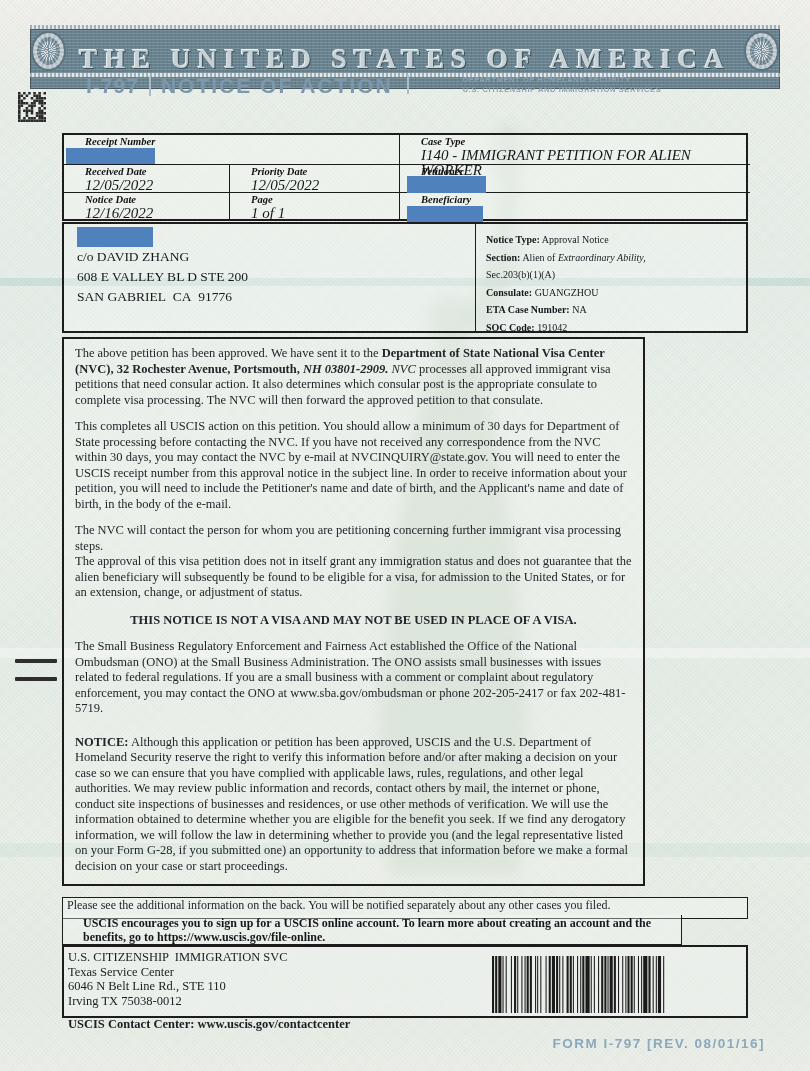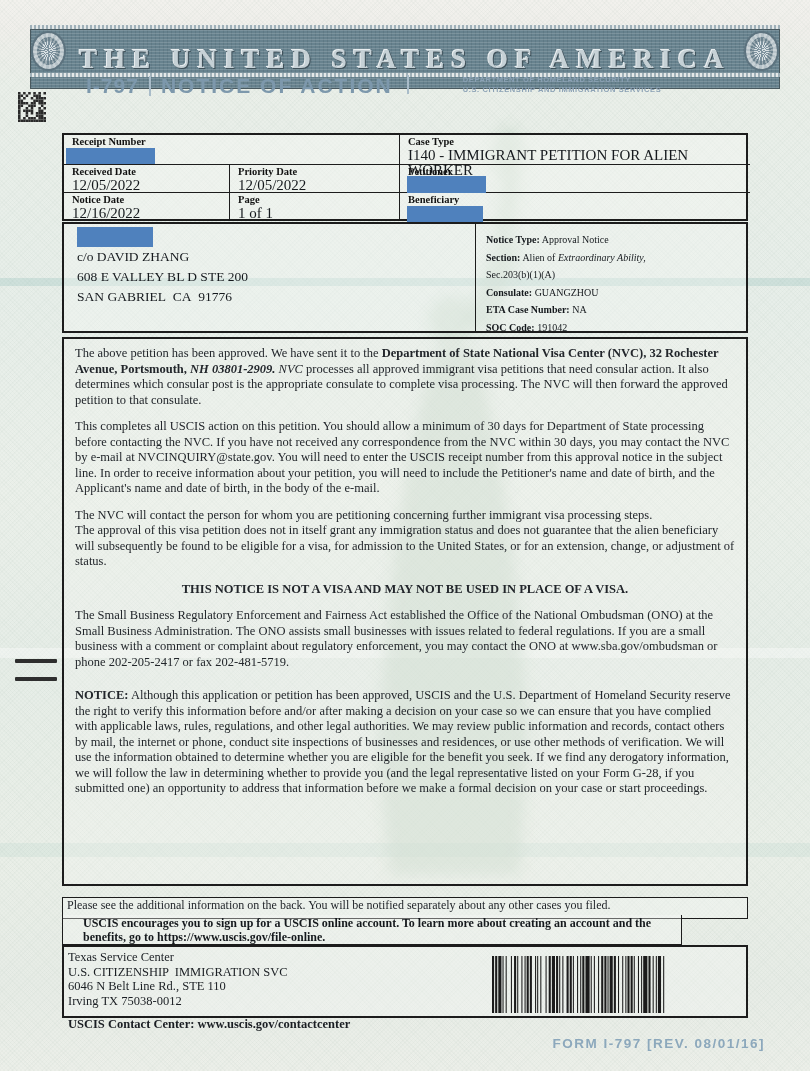--- a/index.html
+++ b/index.html
@@ -38,21 +38,21 @@
   .hdr-title{ font-size:21px; font-weight:bold; color:#7d98ac; letter-spacing:2px; }
   .hdr-dept { border-left:2px solid #a9bcc9; padding-left:8px; margin-left:4px; margin-top:1px;
     display:flex; flex-direction:column; gap:1px; }
   .hdr-dept div { font-size:7.5px; font-weight:bold; color:#8ba1b5; letter-spacing:0.6px;padding-left:46px; }
 
   
   .info-table { position:absolute; left:62px; top:133px; width:686px;
     display:grid; grid-template-columns:166px 170px 350px;
     border:2px solid #1c1c1c; background:rgba(246,248,245,0.45); }
   .cell { border-right:1.5px solid #1c1c1c; border-bottom:1.5px solid #1c1c1c;
-    padding:1px 8px; position:relative; overflow:visible; }
+    padding:1px 21px; position:relative; overflow:visible;font-style:italic; }
   .cell.last-col { border-right:none; }
   .cell.last-row { border-bottom:none; }
   .cell-label { font-size:10.5px; font-weight:bold; color:#111; line-height:12px; }
   .cell-value { font-size:15px; color:#15191d; line-height:15px; }
   .r1 { height:30px; } .r2 { height:28px; } .r3 { height:26px; }
   .span2 { grid-column:1 / 3; }
   .redaction { background:#4f81bd; }
   .rd-receipt { position:absolute; left:2px; top:13px; width:89px; height:16px; }
   .rd-petitioner { position:absolute; left:7px; top:11px; width:79px; height:17px; }
   .rd-beneficiary { position:absolute; left:7px; top:13px; width:76px; height:16px; }
@@ -63,21 +63,21 @@
   .addr-left { width:411px; padding:2px 0 0 13px; }
   .rd-address { width:76px; height:20px; margin-top:1px; }
   .addr-line { font-size:13.5px; color:#15191d; line-height:20px; }
   .addr-line:first-of-type { margin-top:5px; }
   .notice-col { flex:1; border-left:1.5px solid #1c1c1c; padding:7px 4px 0 10px; }
   .n-line { font-size:10px; color:#15191d; line-height:17.5px; }
   .n-label { font-weight:bold; }
   .n-italic { font-style:italic; }
 
   
-  .main-box { position:absolute; left:62px; top:337px; width:686px; height:549px;
+  .main-box { position:absolute; left:62px; top:337px; width:583px; height:549px;
     border:2px solid #1c1c1c; padding:7px 11px 0 11px; background:rgba(246,248,245,0.25); }
   .main-box p { font-size:12.5px; line-height:15.5px; color:#22262b; }
   .p-gap { margin-top:11px; }
   .headline { text-align:center; font-weight:bold; margin-top:12px; font-size:12.5px; }
   b.inline { font-weight:bold; } i.inline { font-style:italic; } .bi { font-weight:bold; font-style:italic; }
 
   
   .row-back { position:absolute; left:62px; top:897px; width:686px; height:22px;
     border:1.5px solid #1c1c1c; font-size:12px; line-height:15px; padding:0 4px; color:#22262b;
     background:rgba(246,248,245,0.35); }
@@ -303,22 +303,22 @@
     <p class="p-gap">The Small Business Regulatory Enforcement and Fairness Act established the Office of the National Ombudsman (ONO) at the Small Business Administration. The ONO assists small businesses with issues related to federal regulations. If you are a small business with a comment or complaint about regulatory enforcement, you may contact the ONO at www.sba.gov/ombudsman or phone 202-205-2417 or fax 202-481-5719.</p>
     <p class="p-gap" style="margin-top:18px;">
       <b class="inline">NOTICE:</b><span> Although this application or petition has been approved, USCIS and the U.S. Department of Homeland Security reserve the right to verify this information before and/or after making a decision on your case so we can ensure that you have complied with applicable laws, rules, regulations, and other legal authorities. We may review public information and records, contact others by mail, the internet or phone, conduct site inspections of businesses and residences, or use other methods of verification. We will use the information obtained to determine whether you are eligible for the benefit you seek. If we find any derogatory information, we will follow the law in determining whether to provide you (and the legal representative listed on your Form G-28, if you submitted one) an opportunity to address that information before we make a formal decision on your case or start proceedings.</span>
     </p>
   </div>
 
   <div class="row-back">Please see the additional information on the back. You will be notified separately about any other cases you filed.</div>
   <div class="row-online">USCIS encourages you to sign up for a USCIS online account. To learn more about creating an account and the benefits, go to https://www.uscis.gov/file-online.</div>
 
   <div class="contact-box">
+    <div>U.S. CITIZENSHIP &nbsp;IMMIGRATION SVC</div>
     <div>Texas Service Center</div>
-    <div>U.S. CITIZENSHIP &nbsp;IMMIGRATION SVC</div>
     <div>6046 N Belt Line Rd., STE 110</div>
     <div>Irving TX 75038-0012</div>
     <div class="contact-center">USCIS Contact Center: www.uscis.gov/contactcenter</div>
     <svg class="barcode-1d" id="bc" viewBox="0 0 176 57" preserveAspectRatio="none">
         <rect x="0" y="0" width="2.1" height="57" fill="#1b1b1b"></rect>
         <rect x="3.1500000000000004" y="0" width="2.1" height="57" fill="#1b1b1b"></rect>
         <rect x="6.3" y="0" width="3.1500000000000004" height="57" fill="#1b1b1b"></rect>
         <rect x="10.5" y="0" width="1.05" height="57" fill="#1b1b1b"></rect>
         <rect x="13.65" y="0" width="1.05" height="57" fill="#1b1b1b"></rect>
         <rect x="18.900000000000002" y="0" width="1.05" height="57" fill="#1b1b1b"></rect>

